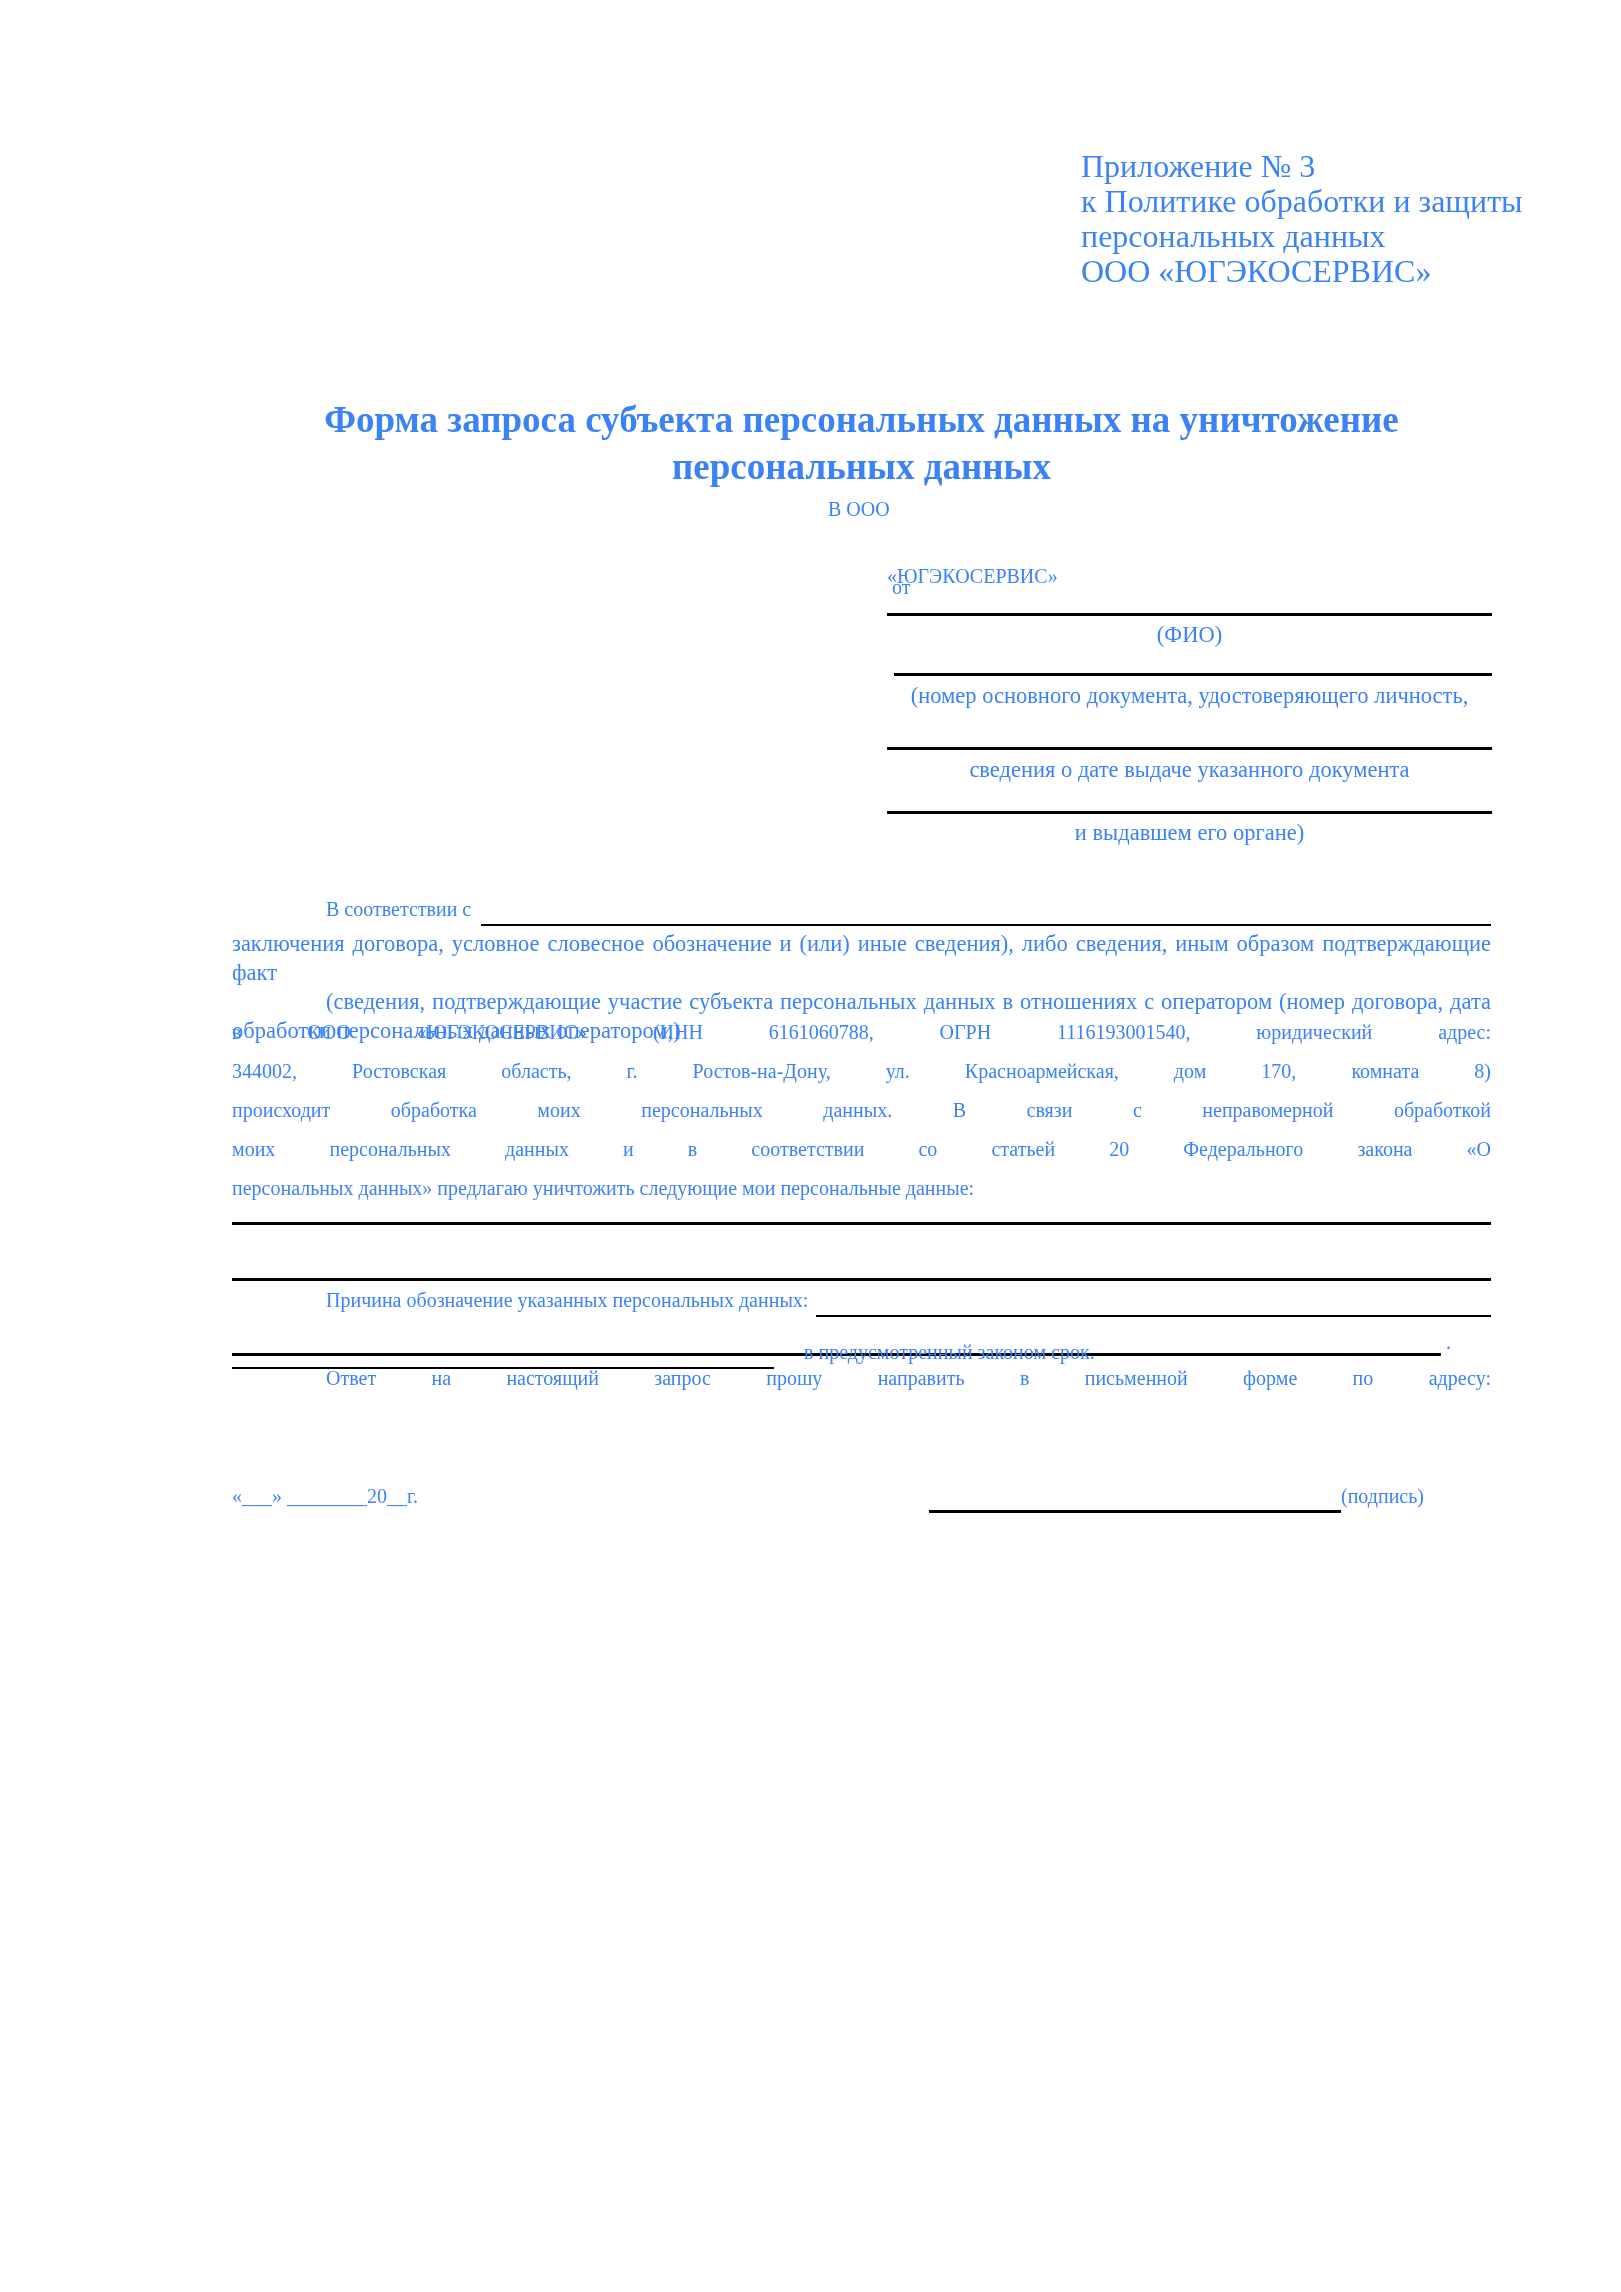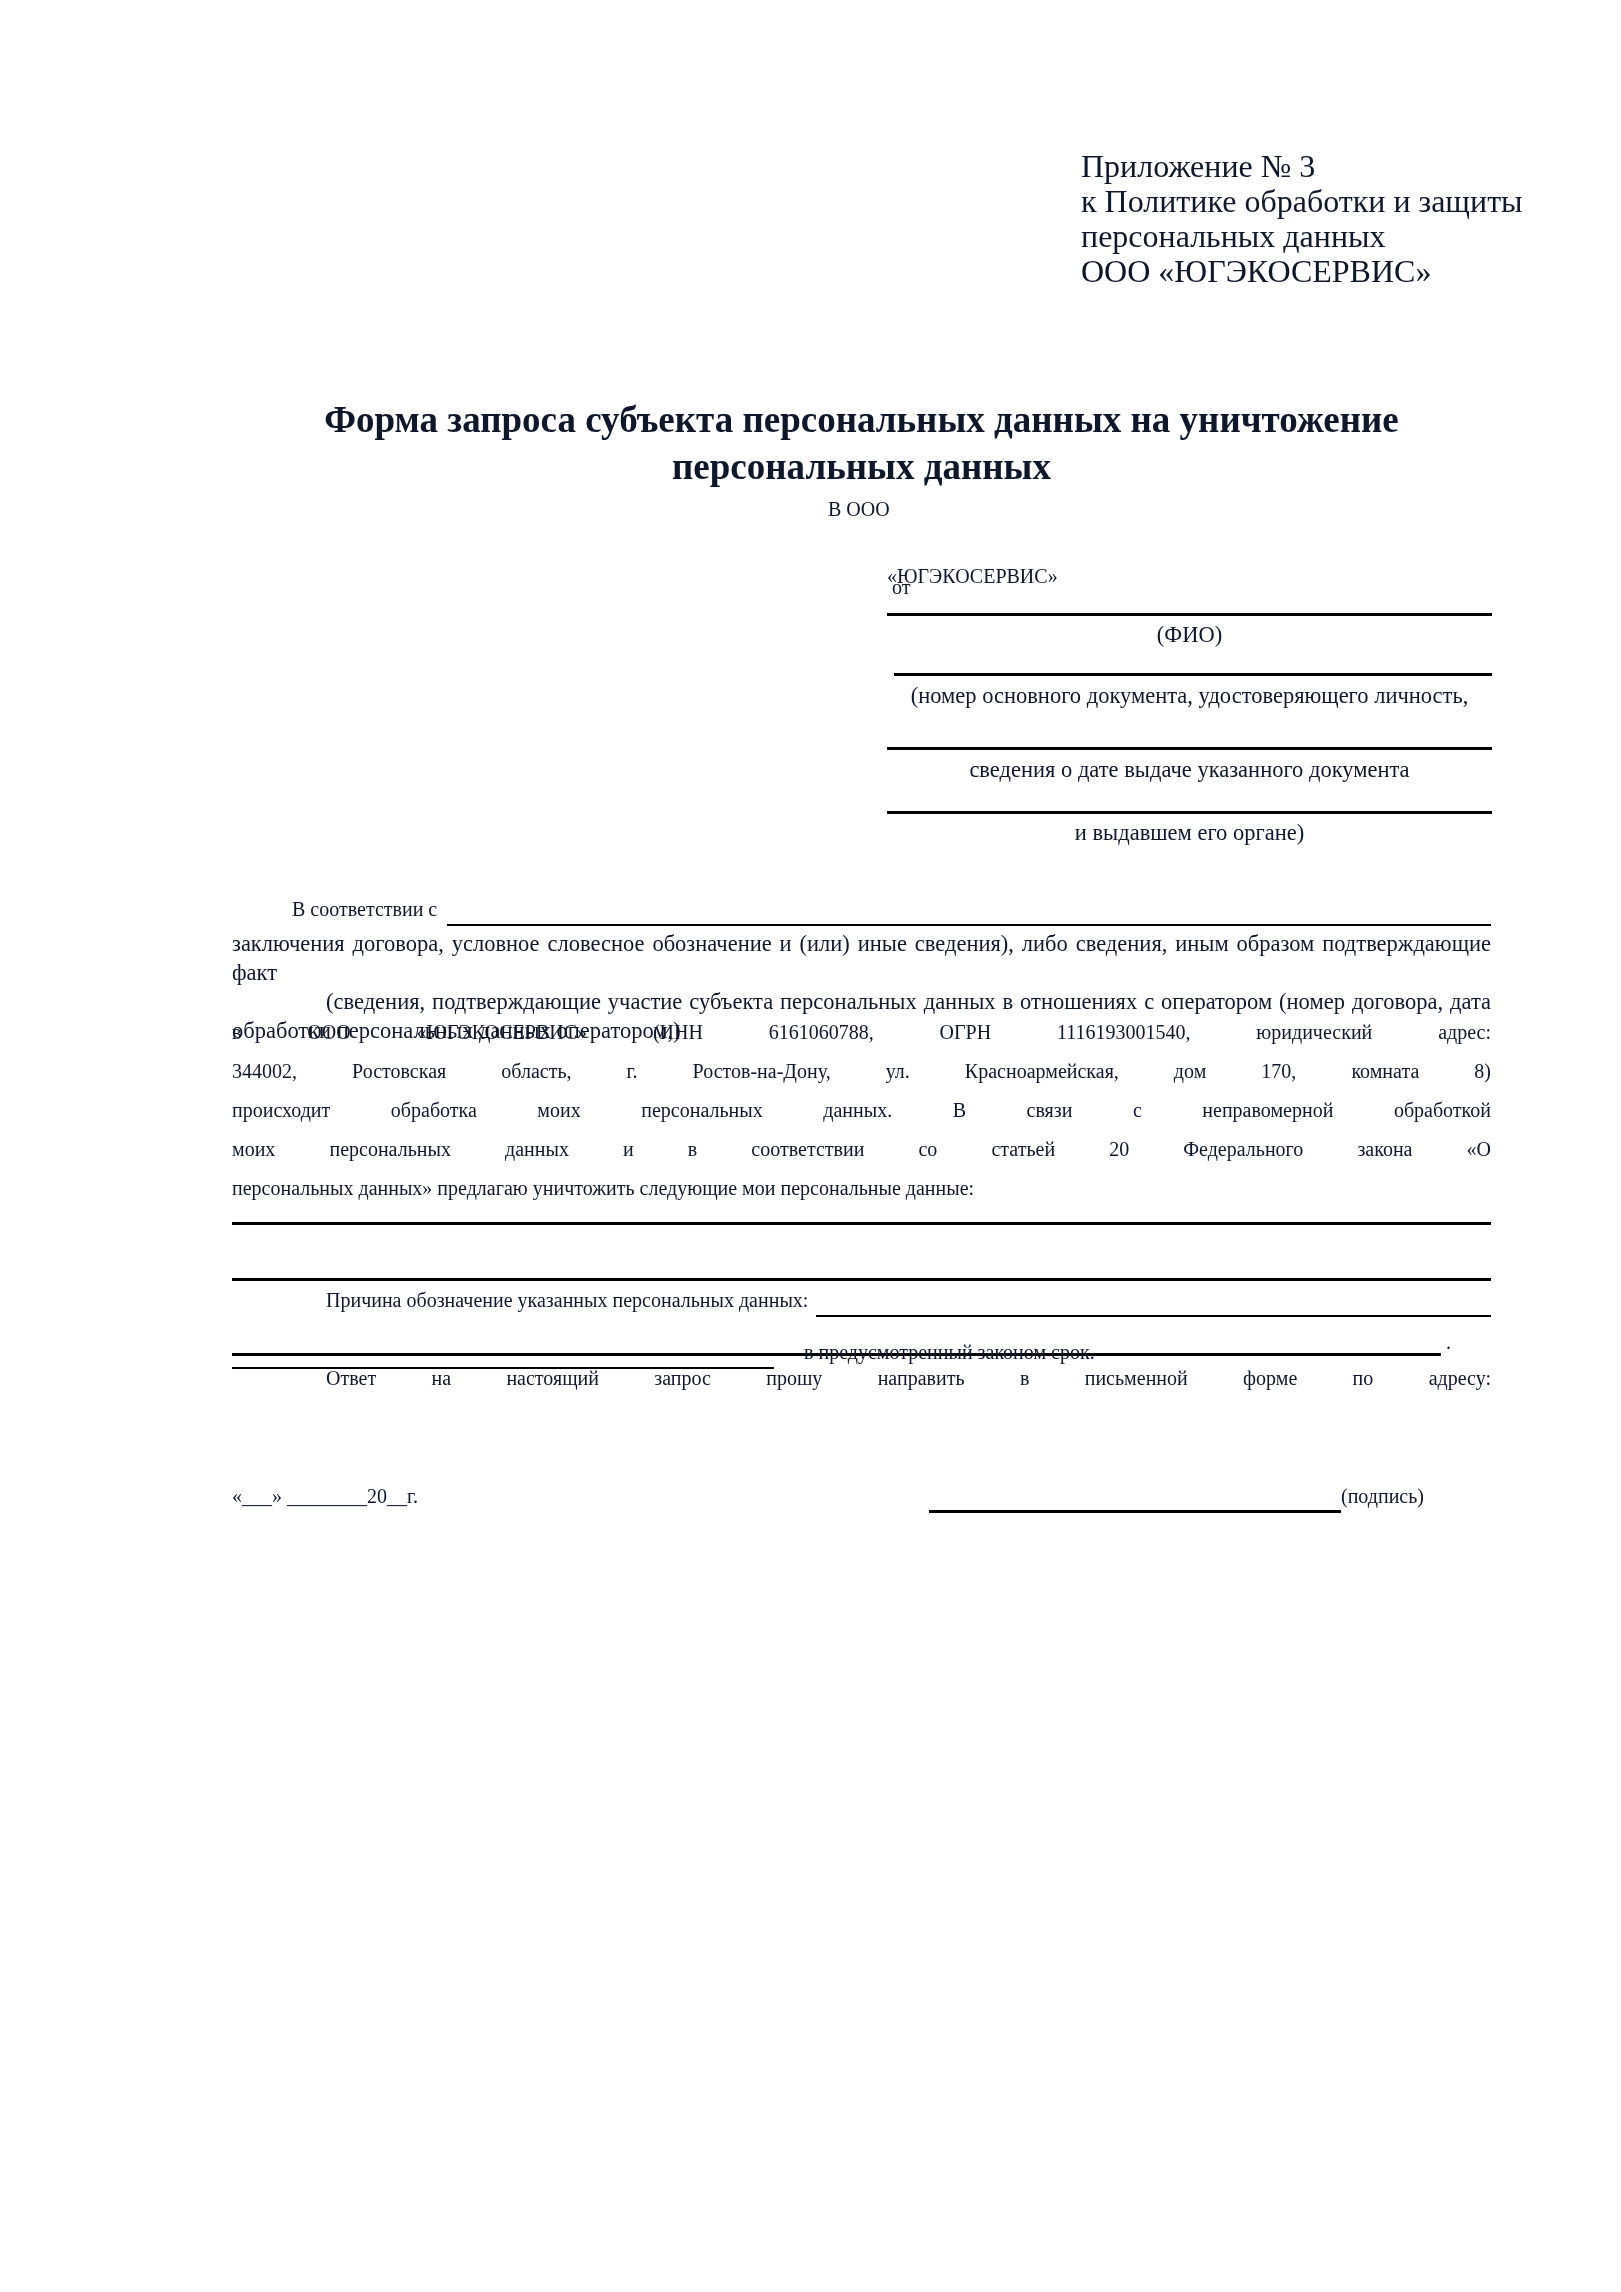--- a/index.html
+++ b/index.html
@@ -1,21 +1,21 @@
 <!DOCTYPE html>
 <html><head>
 <meta charset="utf-8">
 <style>
   html,body{margin:0;padding:0;background:#888;}
   .page{
     position:relative;
     width:1621px;height:2293px;
     margin:0 auto;
     background:#ffffff;
-    color:#0f172a;
+    color:#3b82f6;
     font-family:"Liberation Serif","DejaVu Serif",serif;
     overflow:hidden;
   }
   .abs{position:absolute;}
   .t-body{font-size:20px;line-height:39px;}
   .t-small{font-size:22.5px;line-height:29px;}
   .t-hdr{font-size:32px;line-height:35px;}
   .t-title{font-size:37px;line-height:47px;font-weight:bold;text-align:center;}
   .jline{text-align:justify;text-align-last:justify;}
   .rule{background:#000;height:2.9px;}
@@ -51,21 +51,21 @@
   <div class="abs rule" style="left:894px;top:673px;width:598px;"></div>
   <div class="abs t-small cap" style="left:887px;top:681px;width:605px;">(номер основного документа, удостоверяющего личность,</div>
 
   <div class="abs rule" style="left:887px;top:747px;width:605px;"></div>
   <div class="abs t-small cap" style="left:887px;top:755px;width:605px;">сведения о дате выдаче указанного документа</div>
 
   <div class="abs rule" style="left:887px;top:811px;width:605px;"></div>
   <div class="abs t-small cap" style="left:887px;top:818px;width:605px;">и выдавшем его органе)</div>
 
   <div class="abs t-body row" style="left:232px;top:890px;width:1259px;height:39px;">
-    <span class="nowr" style="margin-left:60px;padding-right:9.8px;">В соответствии с</span>
+    <span class="nowr" style="margin-left:94px;padding-right:9.8px;">В соответствии с</span>
     <div class="fill"></div>
   </div>
 
   <div class="abs t-small" style="left:232px;top:929px;width:1259px;">
     <div class="jline">заключения договора, условное словесное обозначение и (или) иные сведения), либо сведения, иным образом подтверждающие факт</div>
     <div class="jline" style="text-indent:94px;">(сведения, подтверждающие участие субъекта персональных данных в отношениях с оператором (номер договора, дата</div>
     <div>обработки персональных данных оператором,)</div>
   </div>
 
   <div class="abs t-body" style="left:232px;top:1013px;width:1259px;">

